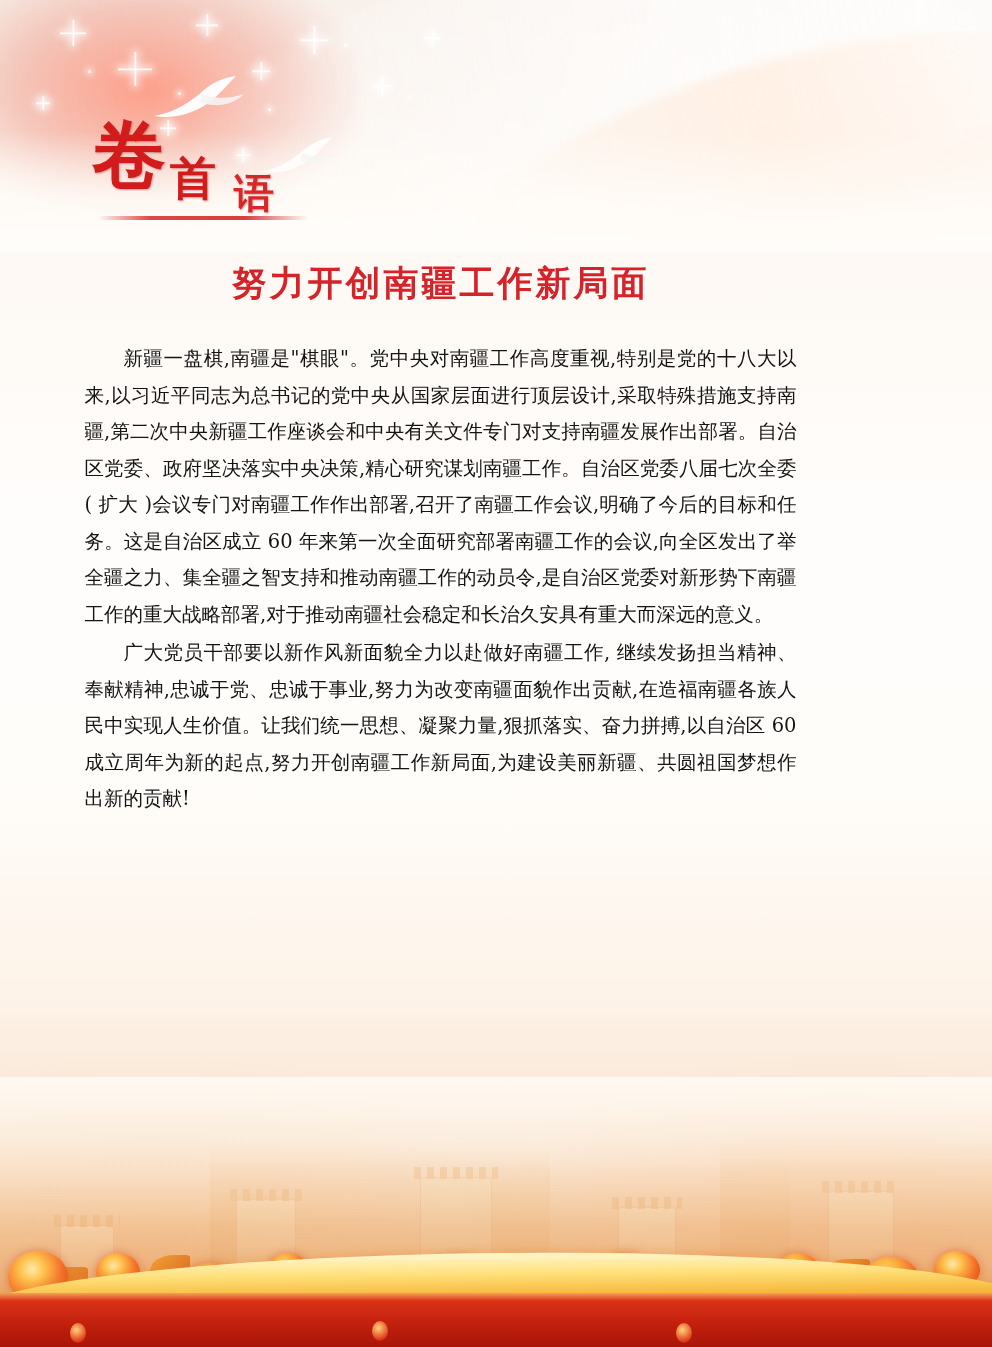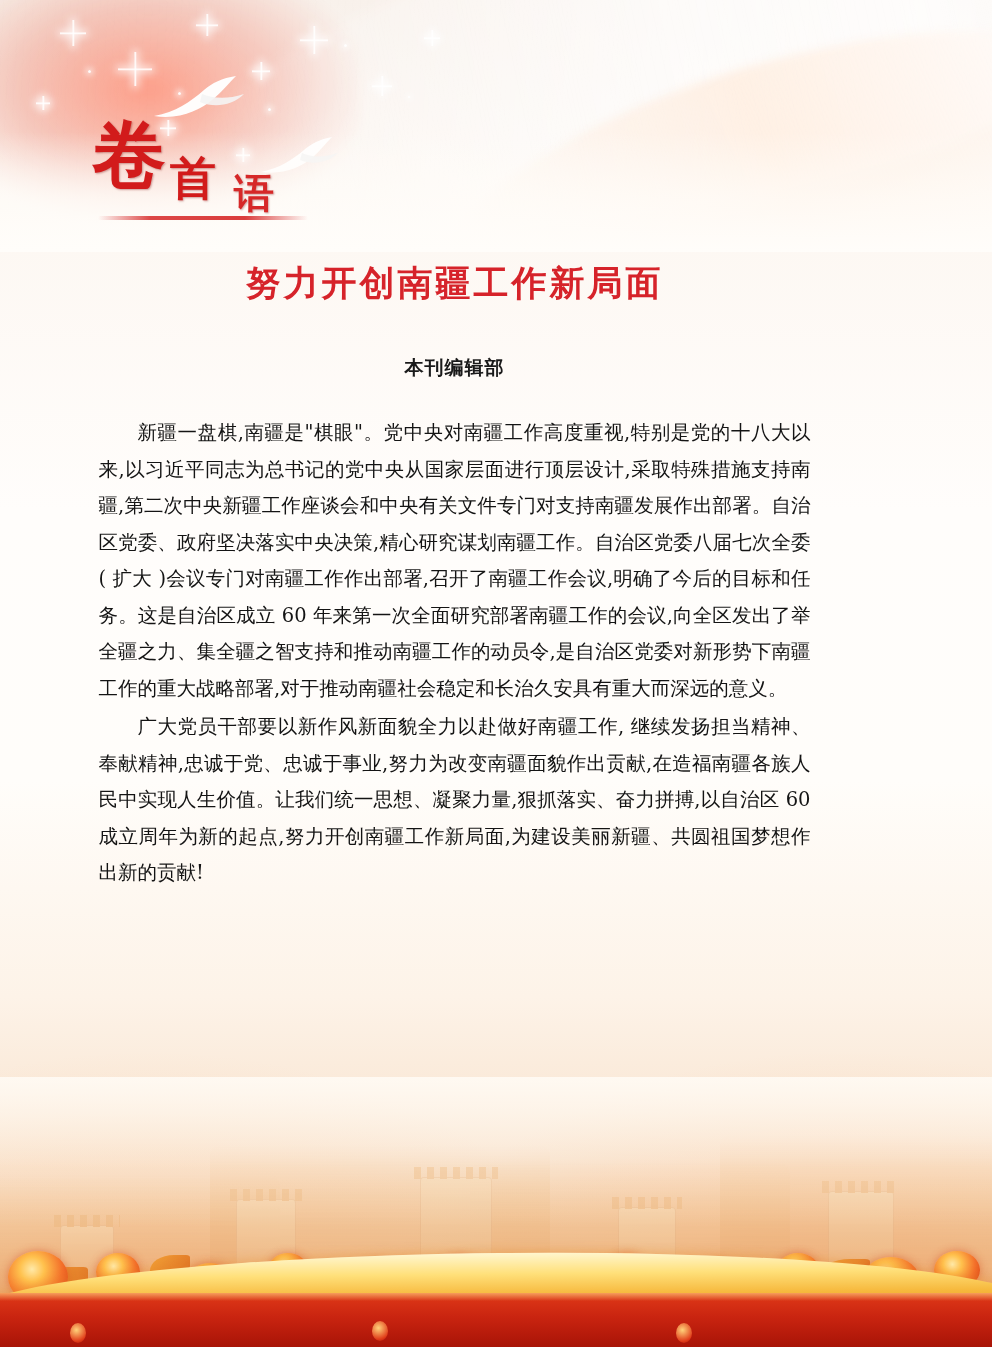--- a/index.html
+++ b/index.html
@@ -143,21 +143,20 @@
     width: 210px; height: 4px;
     background: linear-gradient(90deg, rgba(214,40,40,0) 0%, rgba(214,40,40,0.85) 25%, rgba(214,40,40,0.9) 70%, rgba(214,40,40,0) 100%);
     border-radius: 2px;
   }
 
   
   .article {
     position: absolute;
     left: 0; top: 240px;
     width: 881px;
-    margin-left: 14px;
   }
   .title {
     text-align: center;
     font-family: "DejaVu Serif", serif;
     font-size: 35px;
     font-weight: bold;
     letter-spacing: 3px;
     color: #d6232a;
     margin: 0;
     padding: 20px 0 0 0;
@@ -315,21 +314,20 @@
 
   <div class="kanshouyu">
     <span class="ks-char ks-juan">卷</span>
     <span class="ks-char ks-shou">首</span>
     <span class="ks-char ks-yu">语</span>
     <div class="ks-underline"></div>
   </div>
 
   <div class="article">
     <h1 class="title">努力开创南疆工作新局面</h1>
-    <div class="byline">本刊编辑部</div>
     <div class="body">
       <p>新疆一盘棋,南疆是"棋眼"。党中央对南疆工作高度重视,特别是党的十八大以来,以习近平同志为总书记的党中央从国家层面进行顶层设计,采取特殊措施支持南疆,第二次中央新疆工作座谈会和中央有关文件专门对支持南疆发展作出部署。自治区党委、政府坚决落实中央决策,精心研究谋划南疆工作。自治区党委八届七次全委( 扩大 )会议专门对南疆工作作出部署,召开了南疆工作会议,明确了今后的目标和任务。这是自治区成立 60 年来第一次全面研究部署南疆工作的会议,向全区发出了举全疆之力、集全疆之智支持和推动南疆工作的动员令,是自治区党委对新形势下南疆工作的重大战略部署,对于推动南疆社会稳定和长治久安具有重大而深远的意义。</p>
       <p>广大党员干部要以新作风新面貌全力以赴做好南疆工作, 继续发扬担当精神、奉献精神,忠诚于党、忠诚于事业,努力为改变南疆面貌作出贡献,在造福南疆各族人民中实现人生价值。让我们统一思想、凝聚力量,狠抓落实、奋力拼搏,以自治区 60 成立周年为新的起点,努力开创南疆工作新局面,为建设美丽新疆、共圆祖国梦想作出新的贡献!</p>
     </div>
   </div>
 
   <div class="bottom">
     <div class="wall-layer">
       <div class="wall-ridge" style="left:-20px; width:300px; height:120px;"></div>
       <div class="wall-ridge" style="left:210px; width:340px; height:150px;"></div>

